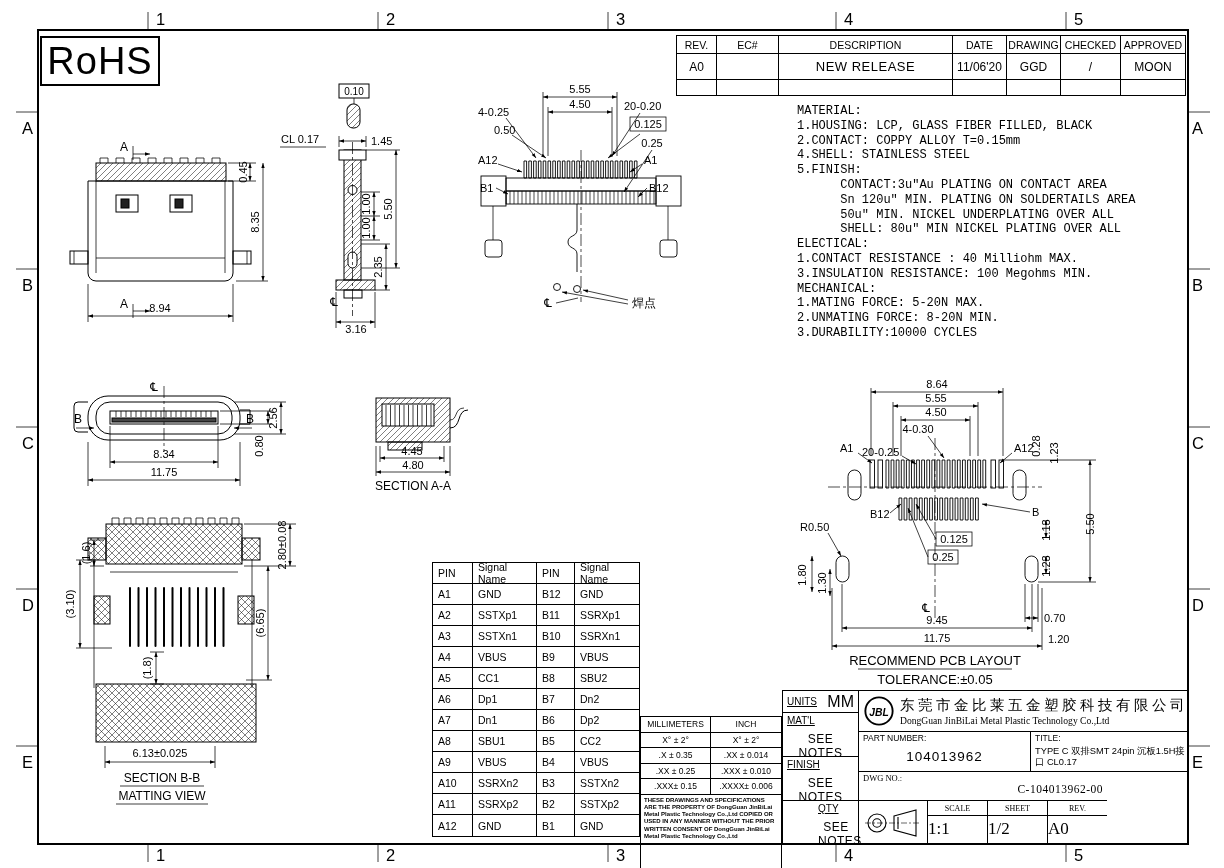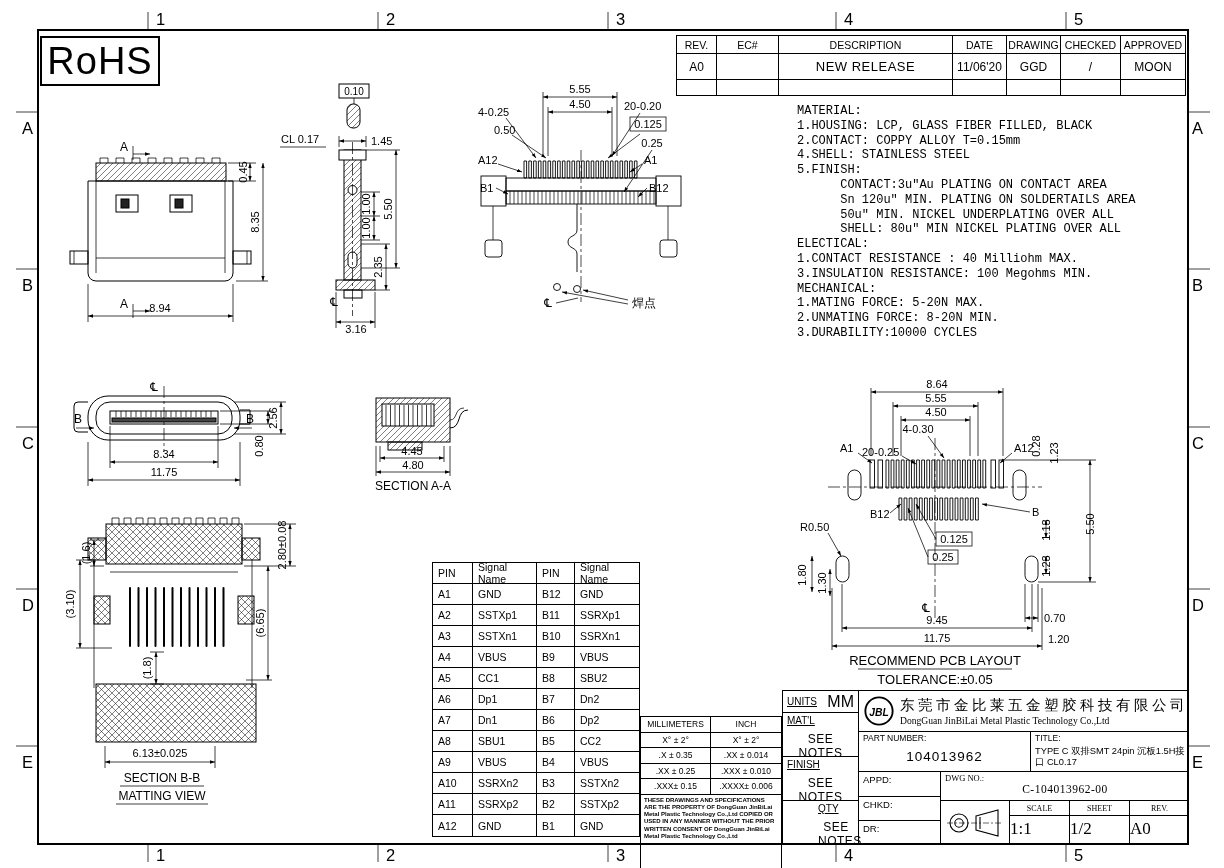--- a/index.html
+++ b/index.html
@@ -69,21 +69,21 @@
   .tb-pn{border-right:1px solid #000;}
   .tb-sl{font-size:8.5px;display:block;}
   .tb-pn-val{display:block;text-align:center;font-size:13.5px;letter-spacing:1px;margin-top:6px;}
   .tb-title-val{display:block;font-size:9.3px;margin-top:3px;line-height:11px;}
   .tb-bot{height:73px;display:grid;grid-template-columns:82px 248px;}
   .tb-sign{border-right:1px solid #000;display:grid;grid-template-rows:25px 24px 24px;}
   .tb-sign>div{border-bottom:1px solid #000;font-size:9.5px;padding:2px 4px;}
   .tb-sign>div:last-child{border-bottom:none;}
   .tb-right{display:grid;grid-template-rows:29px 44px;font-family:Liberation Serif, serif;}
   .tb-dwg{border-bottom:1px solid #000;padding:1px 4px;}
-  .tb-dwg-val{display:block;text-align:center;font-size:11.5px;letter-spacing:0.5px;}
+  .tb-dwg-val{display:block;text-align:right;font-size:11.5px;letter-spacing:0.5px;}
   .tb-scale{display:grid;grid-template-columns:68px 60px 60px 60px;}
   .tb-scale>div{border-left:1px solid #000;}
   .tb-scale>div:first-child{border-left:none;display:flex;align-items:center;justify-content:center;}
   .tb-cell-h{display:block;font-size:8px;text-align:center;border-bottom:1px solid #000;height:15px;line-height:15px;}
   .tb-cell-v{display:block;font-size:17px;text-align:left;line-height:26px;}
 </style>
 </head>
 <body>
 
 <div id="sheet">
@@ -548,25 +548,20 @@
     <div class="tb-pn">
       <span class="tb-sl">PART NUMBER:</span>
       <span class="tb-pn-val">104013962</span>
     </div>
     <div>
       <span class="tb-sl">TITLE:</span>
       <span class="tb-title-val">TYPE C 双排SMT 24pin 沉板1.5H接口 CL0.17</span>
     </div>
   </div>
   <div class="tb-bot">
-    <div class="tb-sign">
-      <div>APPD:</div>
-      <div>CHKD:</div>
-      <div>DR:</div>
-    </div>
     <div class="tb-right">
       <div class="tb-dwg">
         <span class="tb-sl">DWG NO.:</span>
         <span class="tb-dwg-val">C-104013962-00</span>
       </div>
       <div class="tb-scale">
         <div>
           <svg width="58" height="30" viewBox="0 0 58 30">
             <circle cx="13" cy="15" r="9" fill="none" stroke="#000" stroke-width="1.1"></circle>
             <circle cx="13" cy="15" r="4.2" fill="none" stroke="#000" stroke-width="1.1"></circle>

